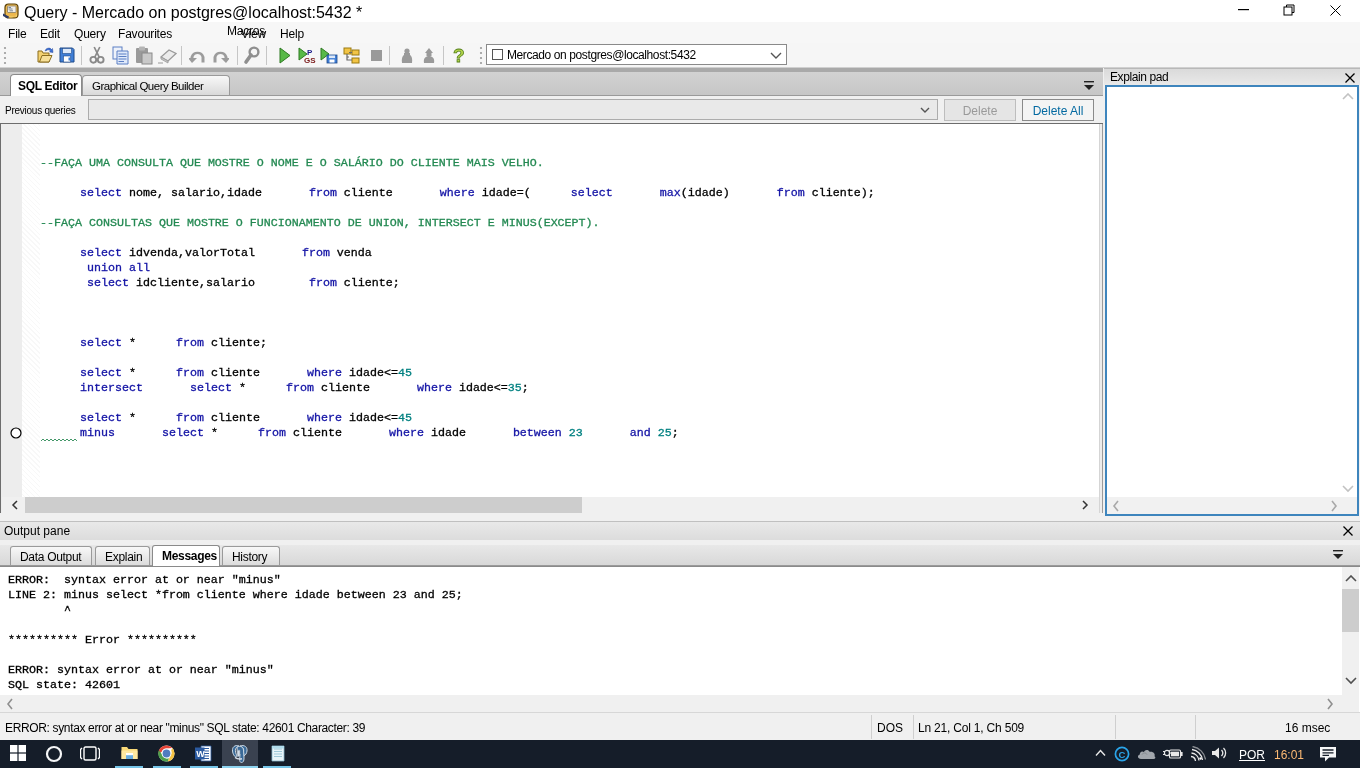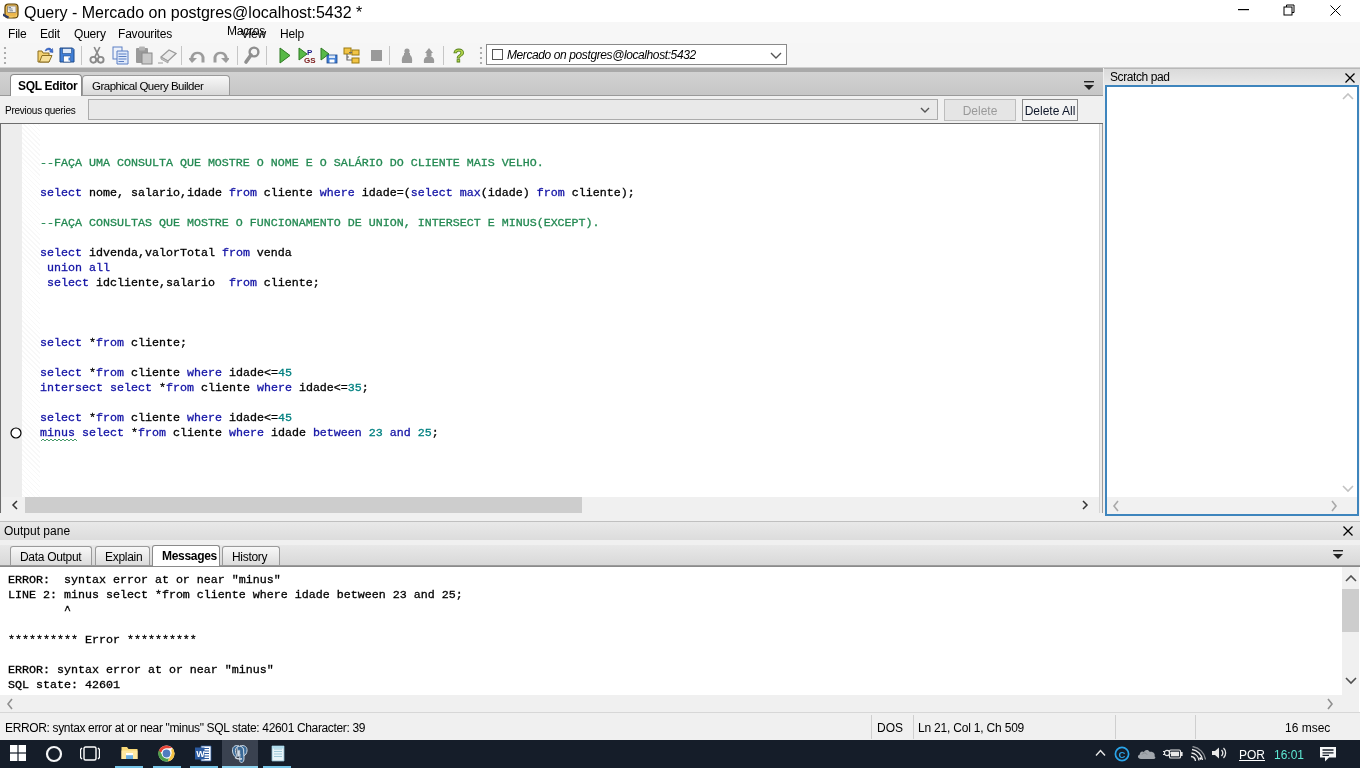--- a/index.html
+++ b/index.html
@@ -1,20 +1,20 @@
 <!DOCTYPE html>
 <html><head>
 <meta charset="utf-8">
 <style>
 * { margin:0; padding:0; box-sizing:border-box; }
 html,body { width:1360px; height:768px; overflow:hidden; }
 body { font-family:"Liberation Sans", sans-serif; font-size:12px; color:#000; background:#f0f0f0; position:relative; }
 .abs { position:absolute; white-space:nowrap; }
 .mono { font-family:"Liberation Mono", monospace; font-size:11.67px; line-height:15px; white-space:pre; -webkit-text-stroke:0.3px currentColor; }
-.k { color:#1414a6; }
+.k { color:#1414a6;margin-left:40px; }
 .c { color:#238952;margin-top:42px; }
 .n { color:#008080; }
 .sq { }
 svg { display:block; }
 </style>
 </head>
 <body>
 
 <div class="abs" style="left:0;top:0;width:1360px;height:22px;background:#ffffff;">
   <svg class="abs" style="left:3px;top:3px;" width="16" height="16" viewBox="0 0 16 16">
@@ -157,21 +157,21 @@
   </svg>
   <svg class="abs" style="left:479px;top:3px;" width="4" height="19" viewBox="0 0 4 19">
     <circle cx="2" cy="2" r="1.1" fill="#9a9a9a"></circle>
       <circle cx="2" cy="7" r="1.1" fill="#9a9a9a"></circle>
       <circle cx="2" cy="12" r="1.1" fill="#9a9a9a"></circle>
       <circle cx="2" cy="17" r="1.1" fill="#9a9a9a"></circle>
   </svg>
 
   <div class="abs" style="left:486px;top:1px;width:301px;height:21px;background:#ffffff;border:1px solid #8a8a8a;">
     <div class="abs" style="left:5px;top:4px;width:11px;height:11px;border:1px solid #555;background:#fff;"></div>
-    <span class="abs" style="left:20px;top:3px;letter-spacing:-0.4px;font-style:italic;">Mercado on postgres@localhost:5432</span>
+    <span class="abs" style="left:20px;top:3px;letter-spacing:-0.4px;">Mercado on postgres@localhost:5432</span>
     <svg class="abs" style="left:283px;top:7px;" width="12" height="7" viewBox="0 0 12 7">
         <path d="M1 1 L6 6 L11 1" fill="none" stroke="#555" stroke-width="1.4"></path>
       </svg>
   </div>
 </div>
 
 <div class="abs" style="left:0;top:68px;width:1103px;height:28px;background:#a9a9a9;">
   <div class="abs" style="left:0;top:4px;width:1103px;height:24px;background:linear-gradient(#d2d2d2,#c6c6c6);border-bottom:1px solid #9a9a9a;"></div>
 
   <div class="abs" style="left:82px;top:7px;width:148px;height:20px;background:linear-gradient(#f8f8f8,#d9d9d9);border:1px solid #9a9a9a;border-bottom:none;border-radius:4px 4px 0 0;">
@@ -189,21 +189,21 @@
 </div>
 
 <div class="abs" style="left:0;top:96px;width:1103px;height:27px;background:#f0f0f0;">
   <span class="abs" style="left:5px;top:9px;font-size:10px;letter-spacing:-0.25px;">Previous queries</span>
   <div class="abs" style="left:88px;top:3px;width:850px;height:21px;background:#e9e9e9;border:1px solid #acacac;">
     <svg class="abs" style="left:831px;top:7px;" width="10" height="6" viewBox="0 0 10 6">
         <path d="M1 1 L5 5 L9 1" fill="none" stroke="#555" stroke-width="1.4"></path>
       </svg>
   </div>
   <div class="abs" style="left:944px;top:3px;width:72px;height:22px;background:#e5e5e5;border:1px solid #bdbdbd;color:#9a9a9a;text-align:center;padding-top:4px;">Delete</div>
-  <div class="abs" style="left:1022px;top:3px;width:56px;height:22px;background:#f4f4f4;border:1px solid #8a8a8a;color:#0f172a;text-align:center;padding-top:4px;">Delete All</div>
+  <div class="abs" style="left:1022px;top:3px;width:72px;height:22px;background:#f4f4f4;border:1px solid #8a8a8a;color:#0369a1;text-align:center;padding-top:4px;">Delete All</div>
 </div>
 
 <div class="abs" style="left:0;top:123px;width:1103px;height:390px;border-top:1px solid #6d6d6d;border-left:1px solid #6d6d6d;background:#ffffff;">
   <div class="abs" style="left:0;top:0;width:21px;height:389px;background:#ededed;"></div>
   <div class="abs" style="left:21px;top:0;width:18px;height:389px;background:repeating-linear-gradient(45deg,#ffffff 0 2.5px,#f8f8f8 2.5px 3.5px);"></div>
   <div class="abs" style="left:1098px;top:0;width:4px;height:389px;background:#ececec;border-left:1px solid #d5d5d5;border-right:1px solid #9b9b9b;"></div>
 
   <svg class="abs" style="left:9px;top:303px;" width="12" height="12" viewBox="0 0 12 12">
     <circle cx="6" cy="6" r="5" fill="#ffffff" stroke="#000" stroke-width="1.2"></circle>
   </svg>
@@ -238,21 +238,21 @@
       </svg>
     <div class="abs" style="left:23px;top:0;width:557px;height:16px;background:#cdcdcd;"></div>
     <svg class="abs" style="left:1078px;top:3px;" width="10" height="10" viewBox="0 0 10 10">
         <path d="M3 1 L7 5 L3 9" fill="none" stroke="#333" stroke-width="1.5"></path>
       </svg>
   </div>
 </div>
 
 <div class="abs" style="left:1104px;top:68px;width:256px;height:449px;">
   <div class="abs" style="left:0;top:0;width:256px;height:17px;background:linear-gradient(#dadada,#e9e9e9);border-top:1px solid #b8b8b8;">
-    <span class="abs" style="left:6px;top:1px;letter-spacing:-0.4px;">Scratch pad</span>
+    <span class="abs" style="left:6px;top:1px;letter-spacing:-0.4px;">Explain pad</span>
     <svg class="abs" style="left:241px;top:4px;" width="10" height="10" viewBox="0 0 10 10">
         <path d="M0.5 0.5 L9.5 9.5 M9.5 0.5 L0.5 9.5" stroke="#000" stroke-width="1.3"></path>
       </svg>
   </div>
   <div class="abs" style="left:1px;top:17px;width:254px;height:431px;background:#ffffff;border:2px solid #3e85bd;">
     <svg class="abs" style="left:235px;top:6px;" width="12" height="8" viewBox="0 0 12 8">
         <path d="M1 6 L6 1 L11 6" fill="none" stroke="#c2c2c2" stroke-width="1.6"></path>
       </svg>
     <svg class="abs" style="left:235px;top:398px;" width="12" height="8" viewBox="0 0 12 8">
         <path d="M1 1 L6 6 L11 1" fill="none" stroke="#c2c2c2" stroke-width="1.6"></path>
@@ -422,18 +422,18 @@
     <path d="M2.5 7 A8.5 8.5 0 0 1 10 14.5" fill="none" stroke="#e8e8e8" stroke-width="1.3"></path>
     <path d="M3 3.5 A12 12 0 0 1 13.5 14" fill="none" stroke="#e8e8e8" stroke-width="1.3"></path>
     <path d="M3.5 0.5 A15.5 15.5 0 0 1 16.5 13.5" fill="none" stroke="#e8e8e8" stroke-width="1.3" opacity="0.55"></path>
     <circle cx="11.5" cy="12.5" r="1.2" fill="#fff"></circle>
   </svg>
   <svg class="abs" style="left:1211px;top:6px;" width="16" height="14" viewBox="0 0 16 14">
     <path d="M1 5 L4 5 L8 1.5 L8 12.5 L4 9 L1 9 Z" fill="#e8e8e8"></path>
     <path d="M10.5 4 A4.5 4.5 0 0 1 10.5 10 M12.5 2 A7 7 0 0 1 12.5 12" fill="none" stroke="#e8e8e8" stroke-width="1.3"></path>
   </svg>
   <span class="abs" style="left:1239px;top:8px;color:#fff;font-size:12px;text-decoration:underline;">POR</span>
-  <span class="abs" style="left:1274px;top:8px;color:#5eead4;font-size:12px;">16:01</span>
+  <span class="abs" style="left:1274px;top:8px;color:#fdba74;font-size:12px;">16:01</span>
   <svg class="abs" style="left:1319px;top:6px;" width="18" height="16" viewBox="0 0 18 16">
     <path d="M1 1 L17 1 L17 11.5 L10 11.5 L6 15.5 L6 11.5 L1 11.5 Z" fill="#f5f6f7"></path>
     <path d="M3.5 4 L14.5 4 M3.5 6.8 L14.5 6.8 M3.5 9.3 L10 9.3" stroke="#151d29" stroke-width="1.3"></path>
   </svg>
 </div>
 
 </body></html>

